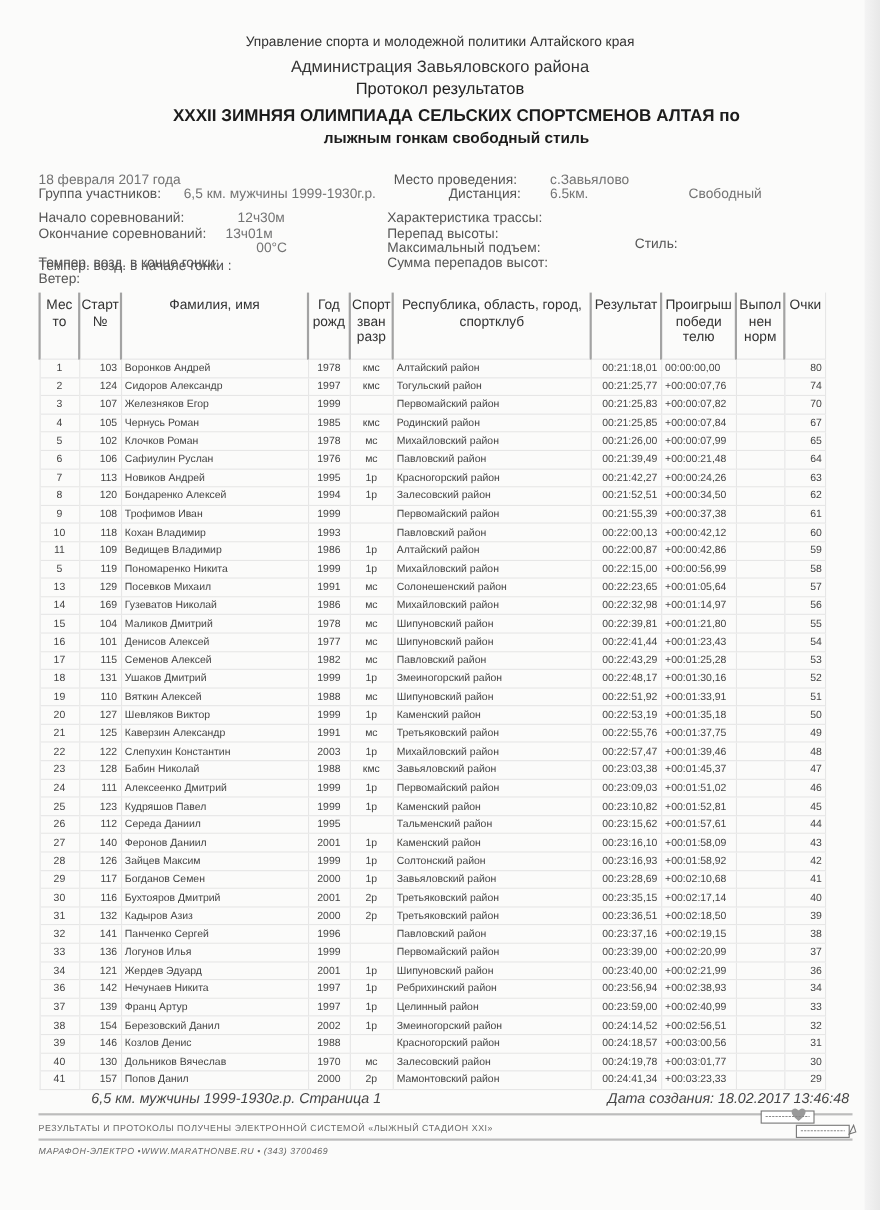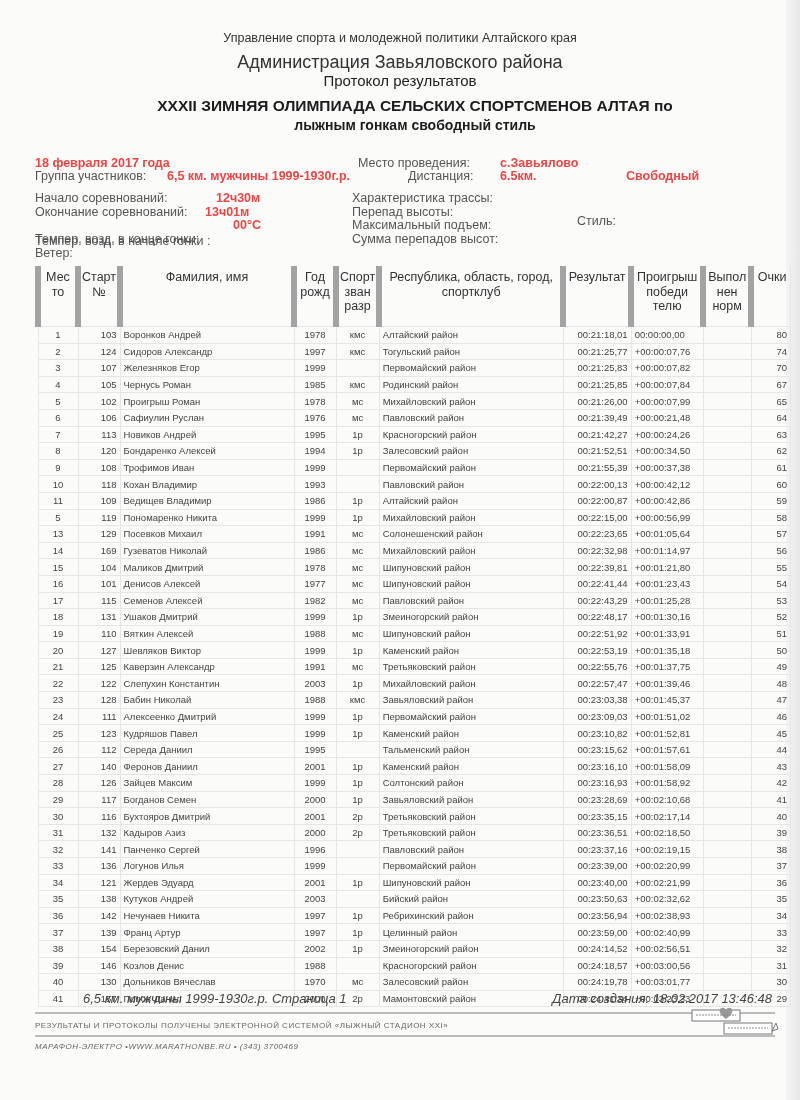--- a/index.html
+++ b/index.html
@@ -3,34 +3,34 @@
 <meta charset="utf-8">
 <style>
   html, body { margin: 0; padding: 0; }
   body {
     width: 800px; height: 1100px; background: #fbfbfa; position: relative;
     font-family: "Liberation Sans", sans-serif; color: #2a2a2a; overflow: hidden;
   }
   .edge { position: absolute; right: 0; top: 0; width: 14px; height: 1100px; background: linear-gradient(to right, #f4f4f4, #e8e8e8); }
   .center { position: absolute; left: 0; width: 800px; text-align: center; }
   #h-org { top: 31px; font-size: 12.5px; color: #333; }
-  #h-admin { top: 52px; font-size: 18px; color: #333; }
+  #h-admin { top: 52px; font-size: 15px; color: #333; }
   #h-protocol { top: 72px; font-size: 15px; color: #222; }
   #h-title1 { top: 97px; font-size: 15.5px; font-weight: bold; color: #1c1c1c; left: 15px; }
   #h-title2 { top: 117px; font-size: 14px; font-weight: bold; color: #1c1c1c; left: 15px; }
   .abs { position: absolute; white-space: nowrap; }
   .lbl { color: #555; }
-  .val { font-weight: bold; color: #ef4444; }
+  .val { font-weight: normal; color: #737373; }
   .info { font-size: 12.5px; }
   table.res {
     position: absolute; left: 35px; top: 266px; border-collapse: collapse; font-size: 9.5px; color: #444;
   }
   table.res th {
     font-weight: normal; font-size: 12.5px; color: #333; vertical-align: top; line-height: 14.5px;
-    padding: 4px 1px 0 1px; height: 56px; border-left: 6px solid #a3a3a3;
+    padding: 4px 1px 0 1px; height: 56px; border-left: 2px solid #a3a3a3;
   }
   table.res td {
     height: 15.6px; padding: 0 3px; border-top: 1px solid #e6e6e6; border-left: 1px solid #e6e6e6; white-space: nowrap;
   }
   table.res tr td:last-child, table.res tr th:last-child { border-right: 1px solid #e6e6e6; }
   table.res tr:last-child td { border-bottom: 1px solid #e6e6e6; }
   .c { text-align: center; }
   .r { text-align: right; }
   .footer-left { left: 35px; top: 991px; font-size: 13px; font-style: italic; color: #444; padding-left: 48px; }
   .footer-right { right: 28px; top: 991px; font-size: 13px; font-style: italic; color: #444; }
@@ -134,21 +134,21 @@
         <td class="c">кмс</td>
         <td>Родинский район</td>
         <td class="r">00:21:25,85</td>
         <td>+00:00:07,84</td>
         <td class="c"></td>
         <td class="r">67</td>
       </tr>
       <tr>
         <td class="c">5</td>
         <td class="r">102</td>
-        <td>Проигрыш Роман</td>
+        <td>Клочков Роман</td>
         <td class="c">1978</td>
         <td class="c">мс</td>
         <td>Михайловский район</td>
         <td class="r">00:21:26,00</td>
         <td>+00:00:07,99</td>
         <td class="c"></td>
         <td class="r">65</td>
       </tr>
       <tr>
         <td class="c">6</td>
@@ -490,32 +490,20 @@
         <td class="c">34</td>
         <td class="r">121</td>
         <td>Жердев Эдуард</td>
         <td class="c">2001</td>
         <td class="c">1р</td>
         <td>Шипуновский район</td>
         <td class="r">00:23:40,00</td>
         <td>+00:02:21,99</td>
         <td class="c"></td>
         <td class="r">36</td>
-      </tr>
-      <tr>
-        <td class="c">35</td>
-        <td class="r">138</td>
-        <td>Кутуков Андрей</td>
-        <td class="c">2003</td>
-        <td class="c"></td>
-        <td>Бийский район</td>
-        <td class="r">00:23:50,63</td>
-        <td>+00:02:32,62</td>
-        <td class="c"></td>
-        <td class="r">35</td>
       </tr>
       <tr>
         <td class="c">36</td>
         <td class="r">142</td>
         <td>Нечунаев Никита</td>
         <td class="c">1997</td>
         <td class="c">1р</td>
         <td>Ребрихинский район</td>
         <td class="r">00:23:56,94</td>
         <td>+00:02:38,93</td>

